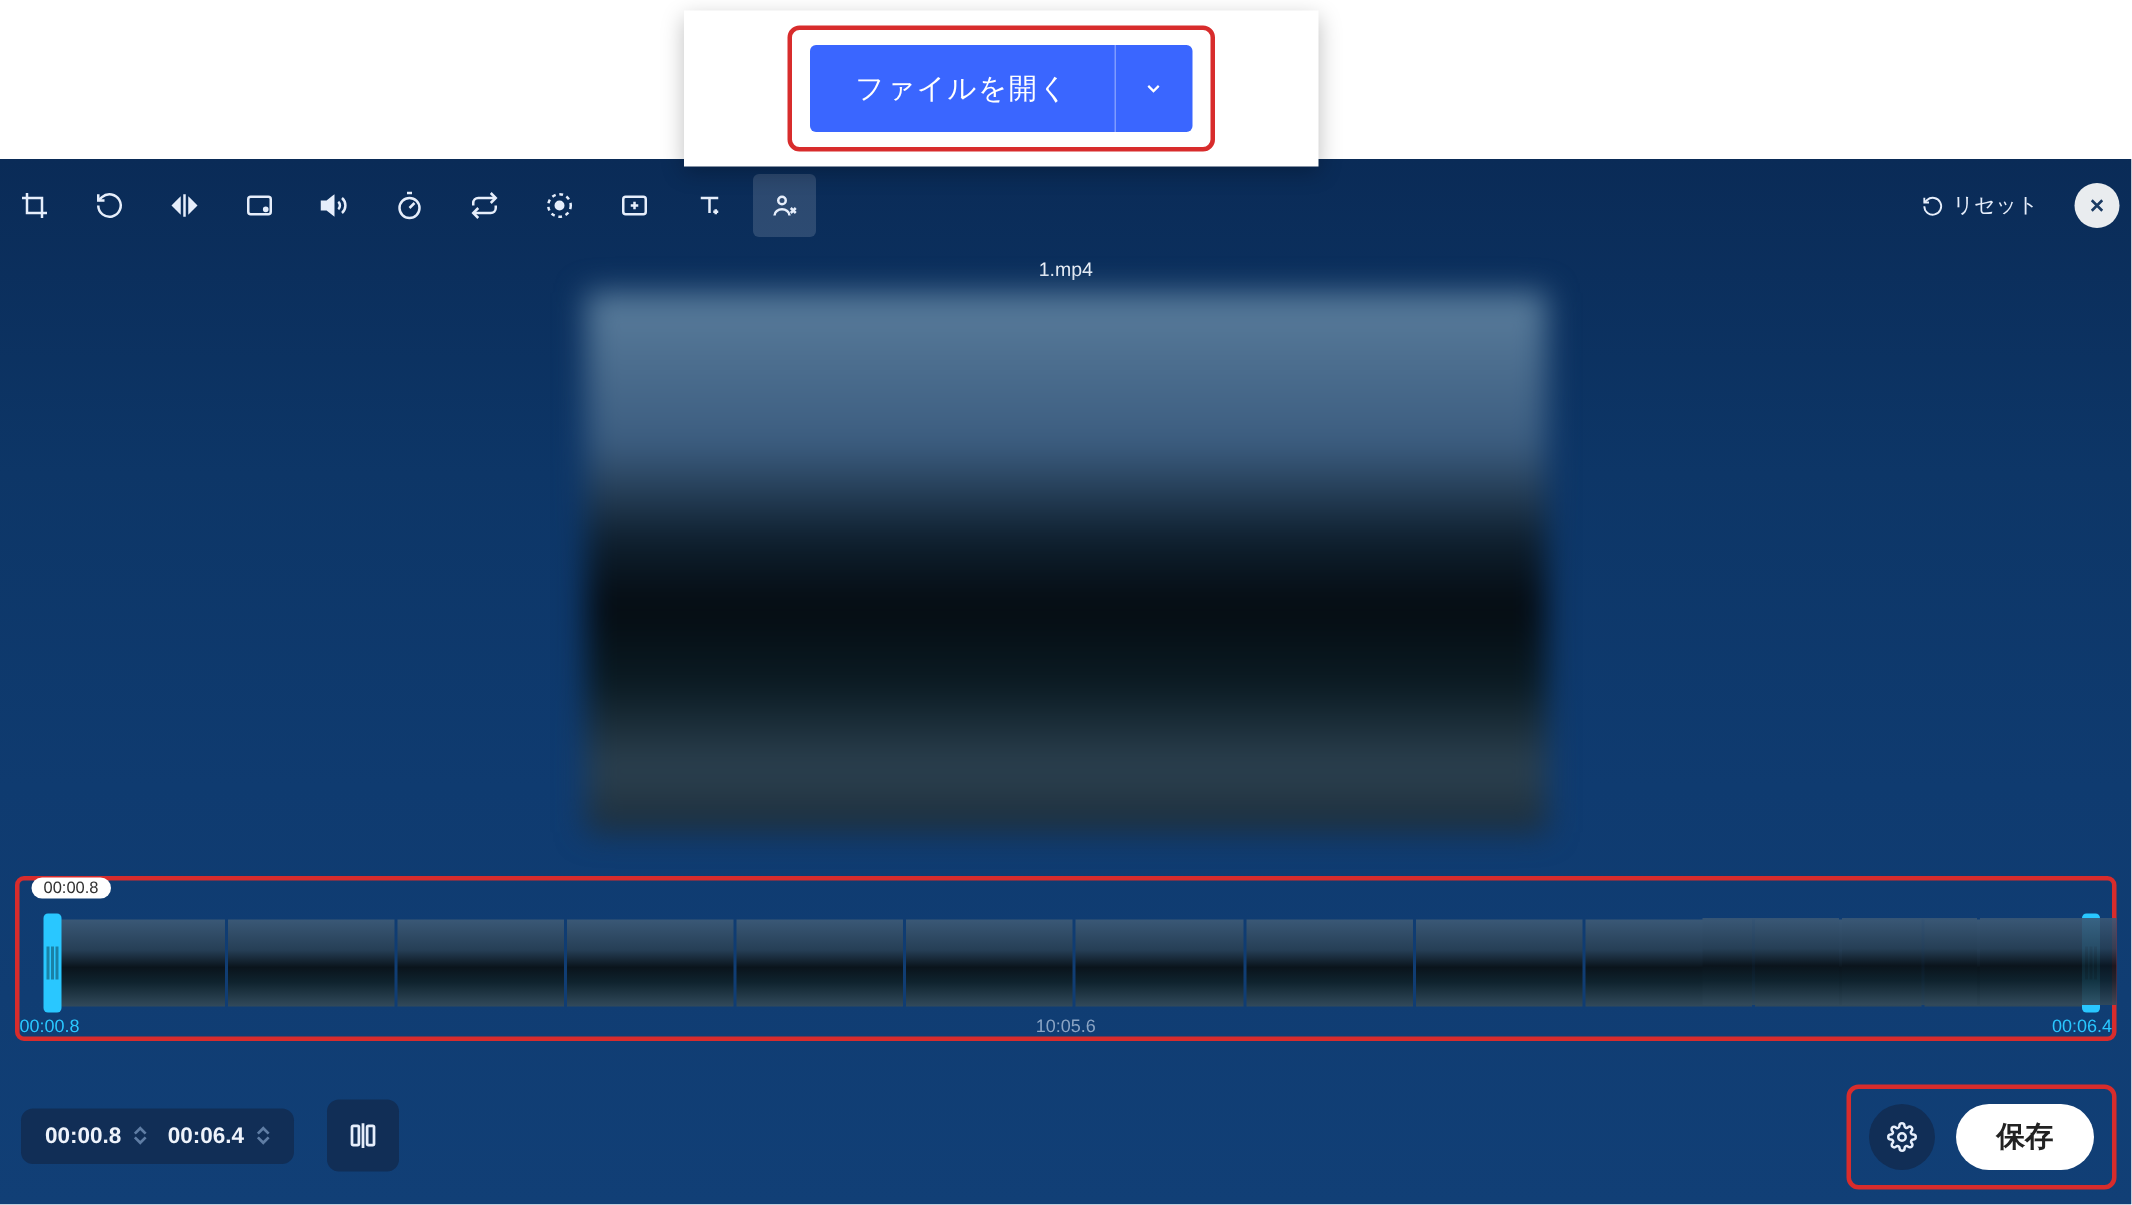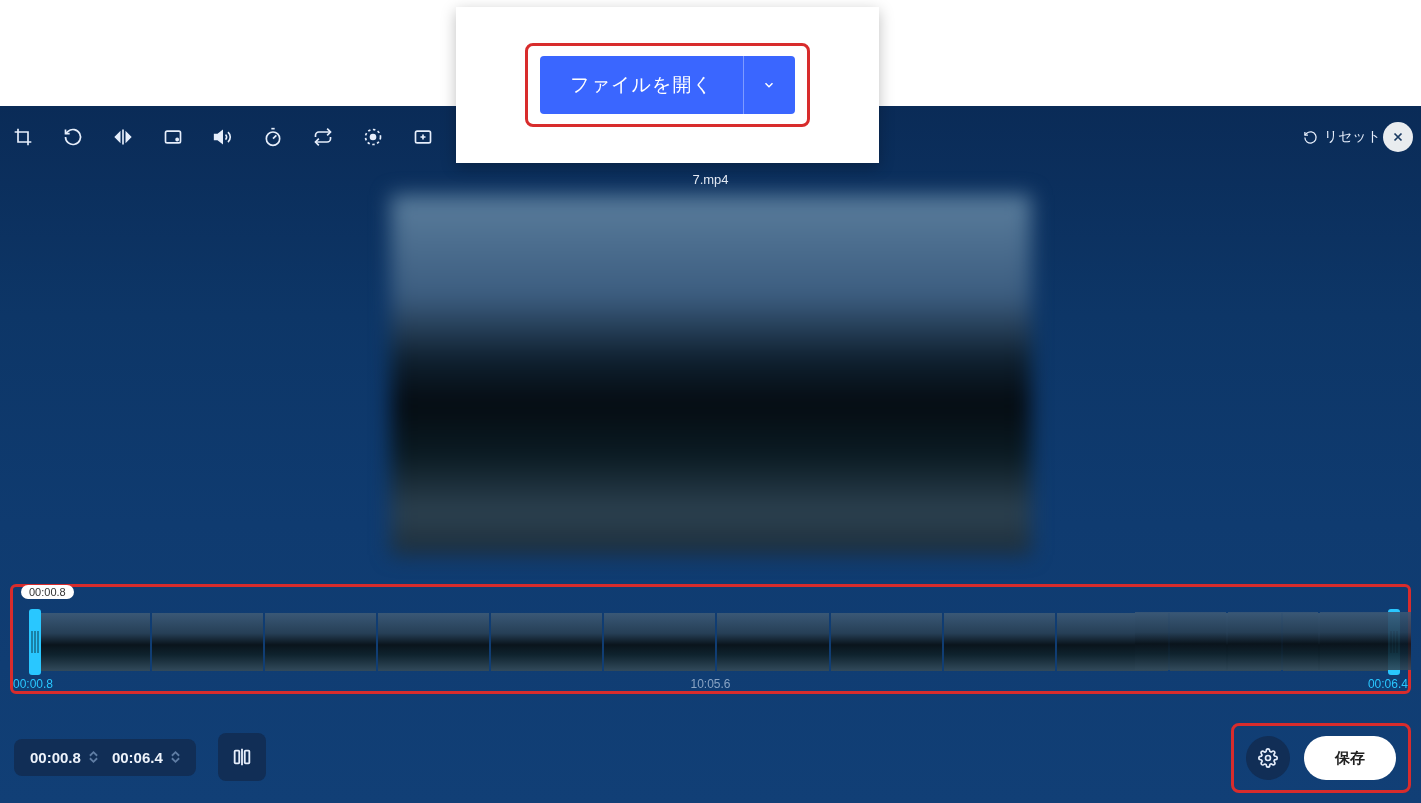--- a/index.html
+++ b/index.html
@@ -5,21 +5,21 @@
 * { margin: 0; padding: 0; box-sizing: border-box; }
 body {
   width: 1421px; height: 803px;
   font-family: -apple-system, BlinkMacSystemFont, "Segoe UI", sans-serif;
   background: #fff;
   overflow: hidden;
   position: relative;
 }
 .top-white { height: 106px; background: #ffffff; position: relative; }
 .open-dialog {
-  position: absolute; left: 456px; top: 7px; width: 423px; height: 156px;
+  position: absolute; left: 456px; top: 7px; width: 423px; height: 104px;
   background: #fff; box-shadow: 0 4px 14px rgba(0,0,0,0.25);
   display: flex; align-items: center; justify-content: center; z-index: 40;
 }
 .open-inner {
   border: 3px solid #d82c2c; border-radius: 8px;
   padding: 10px 12px; display: flex;
 }
 .open-btn {
   display: flex; align-items: stretch; background: #3a66ff; border-radius: 4px;
   overflow: hidden; height: 58px;
@@ -42,21 +42,21 @@
 .tool {
   width: 42px; height: 42px; margin: 0 4px;
   display: flex; align-items: center; justify-content: center;
   color: #e6eefb; border-radius: 4px;
   cursor: pointer;
 }
 .tool.first { margin-left: 0; }
 .tool.text-sel {
   background: rgba(255,255,255,0.14);
 }
-.tbar-right { margin-left: auto; display: flex; align-items: center; gap: 2px; }
+.tbar-right { margin-left: auto; display: flex; align-items: center; gap: 24px; }
 .reset-txt { color: #e6eefb; font-size: 14px; display: flex; align-items: center; gap: 6px; cursor: pointer; }
 .close-btn {
   width: 30px; height: 30px; border-radius: 50%; background: #e9ecef;
   display: flex; align-items: center; justify-content: center; cursor: pointer;
 }
 .filename {
   text-align: center; color: #eef3fb; font-size: 13px; margin-top: 4px; margin-bottom: 8px;
 }
 .preview-wrap {
   display: flex; justify-content: center;
@@ -134,21 +134,21 @@
   border: 3px solid #d82c2c; border-radius: 8px;
   padding: 10px 12px; display: flex; align-items: center; gap: 14px;
 }
 .gear-circle {
   width: 44px; height: 44px; border-radius: 50%;
   background: #112e56; display: flex; align-items: center; justify-content: center; cursor: pointer;
 }
 .save-btn {
   width: 92px; height: 44px; background: #fff; border-radius: 22px;
   display: flex; align-items: center; justify-content: center;
-  color: #222; font-size: 15px; font-weight: 600; cursor: pointer;
+  color: #222; font-size: 19px; font-weight: 600; cursor: pointer;
 }
 </style>
 </head>
 <body>
 
 <div class="top-white"></div>
 
 <div class="open-dialog">
   <div class="open-inner">
     <div class="open-btn">
@@ -247,21 +247,21 @@
         <span>リセット</span>
       </div>
       <div class="close-btn">
         <svg width="14" height="14" viewBox="0 0 24 24" fill="none" stroke="#1a3a62" stroke-width="3">
             <path d="M6 6l12 12M18 6L6 18"></path>
           </svg>
       </div>
     </div>
   </div>
 
-  <div class="filename">7.mp4</div>
+  <div class="filename">1.mp4</div>
 
   <div class="preview-wrap">
     <div class="preview"></div>
   </div>
 
   <div class="frames-outside">
     <div class="frame out"></div>
       <div class="frame out"></div>
       <div class="frame out"></div>
   </div>

